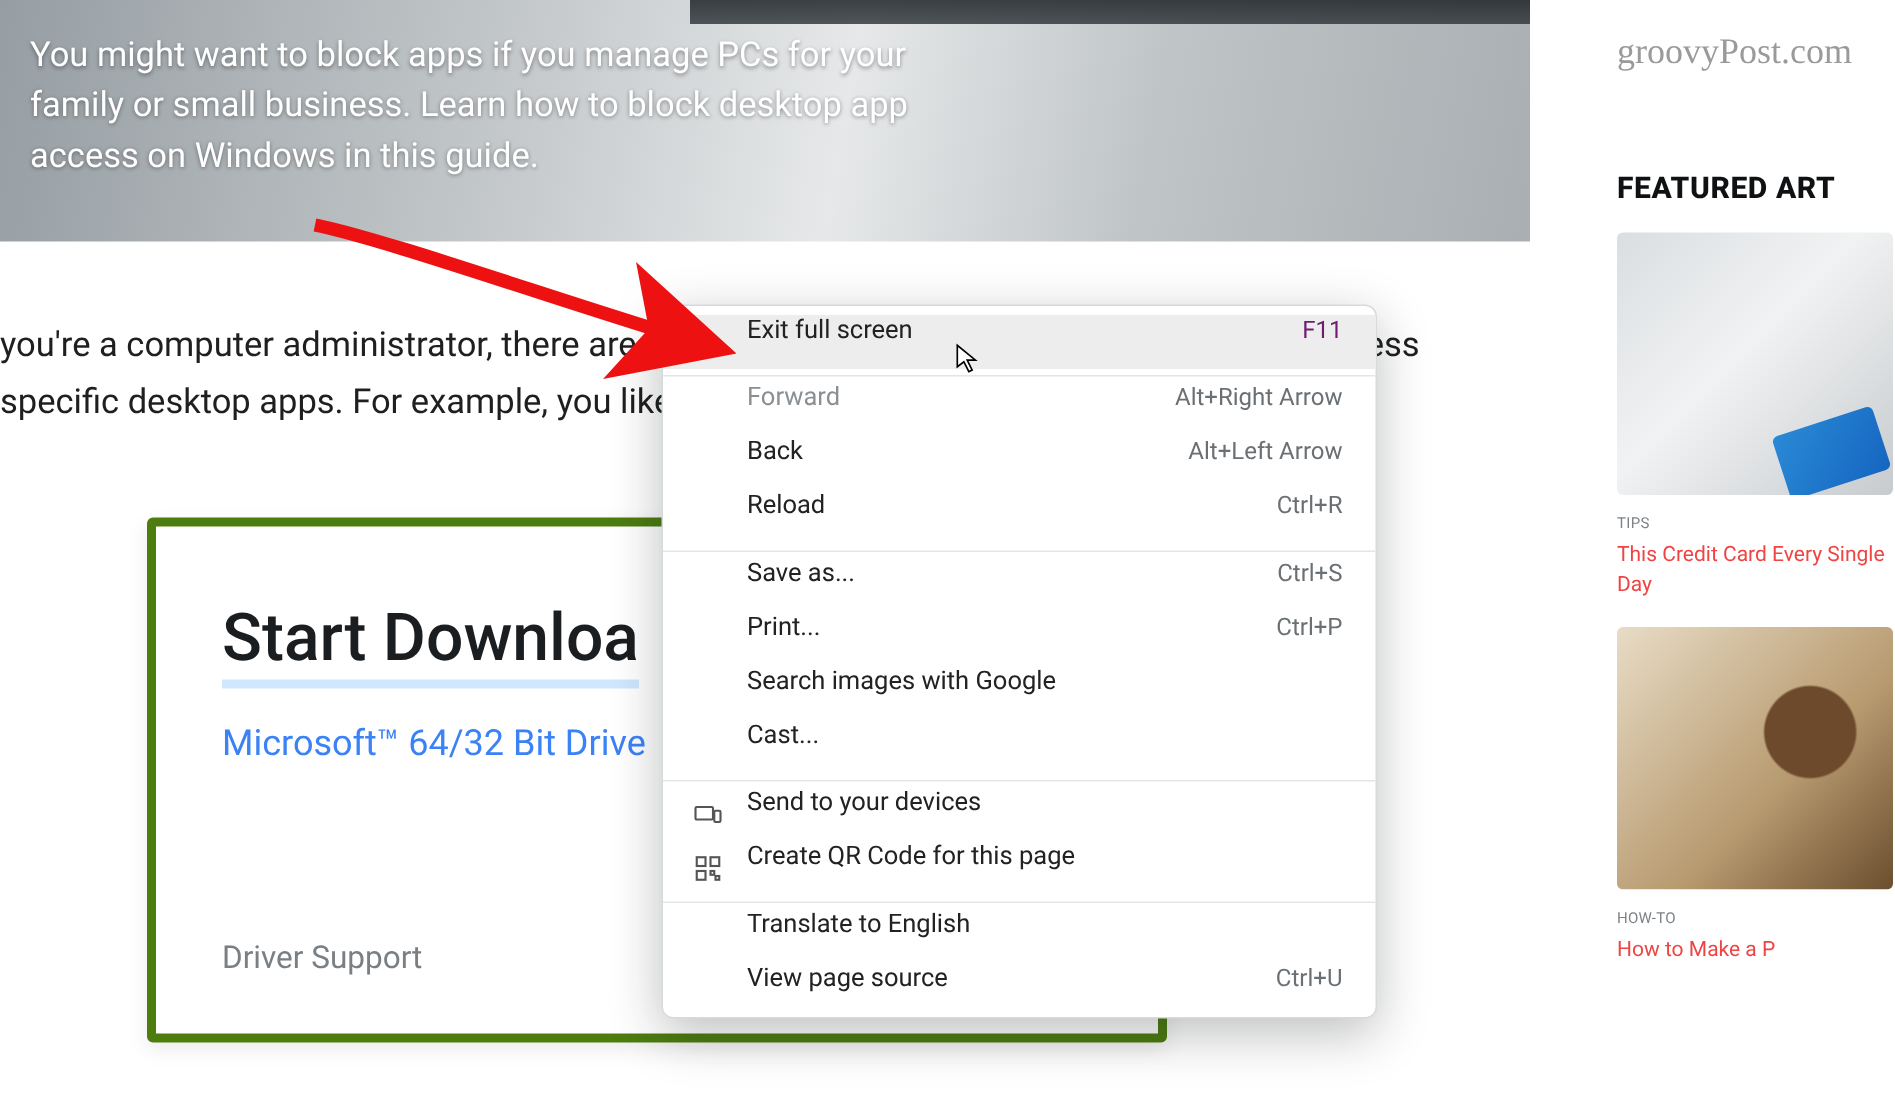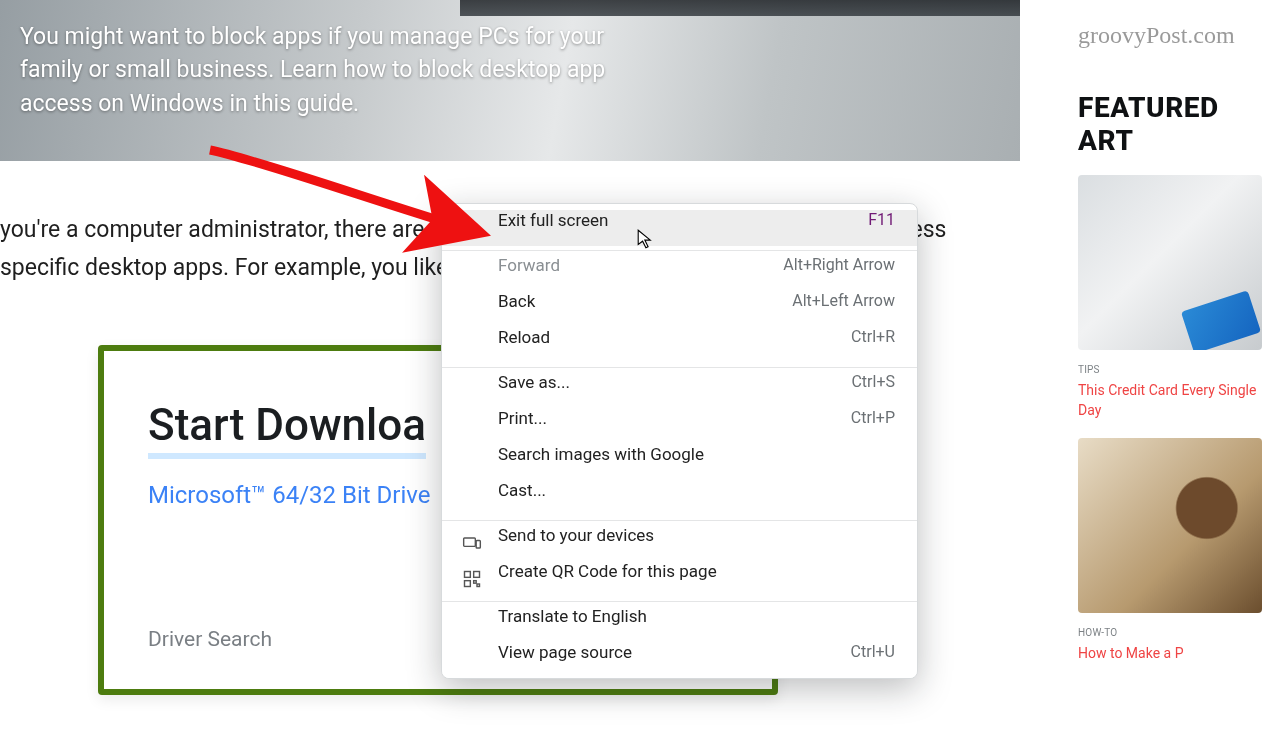--- a/index.html
+++ b/index.html
@@ -104,22 +104,22 @@
     height:732px;
     padding-left:40px;
   }
   .site-logo{
     margin-top:22px;
     font-family:ui-serif,Georgia,"Times New Roman",serif;
     font-size:24px;
     color:#9a9a9a;
   }
   .sidebar h2{
-    margin-top:42px;
-    font-size:28px;
+    margin-top:64px;
+    font-size:20px;
     font-weight:800;
     letter-spacing:.02em;
     color:#0f1113;
   }
   .thumb{
     margin-top:18px;
     width:184px;
     height:175px;
     border-radius:4px;
     background:linear-gradient(135deg,#dadee1 0%,#f1f2f3 45%,#c7cbce 100%);
@@ -227,21 +227,21 @@
     <div class="hero-caption">You might want to block apps if you manage PCs for your family or small business. Learn how to block desktop app access on Windows in this guide.</div>
   </div>
 
   <p class="body-text">you're a computer administrator, there are going to be times when you'll need to block access specific desktop apps. For example, you                                                                             like owerShell to prevent unauthorized access</p>
 
   <div class="ad-label">A</div>
 
   <div class="ad-card">
     <div class="ad-title">Start Downloa</div>
     <div class="ad-sub">Microsoft™ 64/32 Bit Drive</div>
-    <div class="ad-brand">Driver Search</div>
+    <div class="ad-brand">Driver Support</div>
   </div>
 </div>
 
 <aside class="sidebar">
   <div class="site-logo">groovyPost.com</div>
   <h2>FEATURED ART</h2>
 
   <div class="thumb">
     <div class="hint"></div>
   </div>

